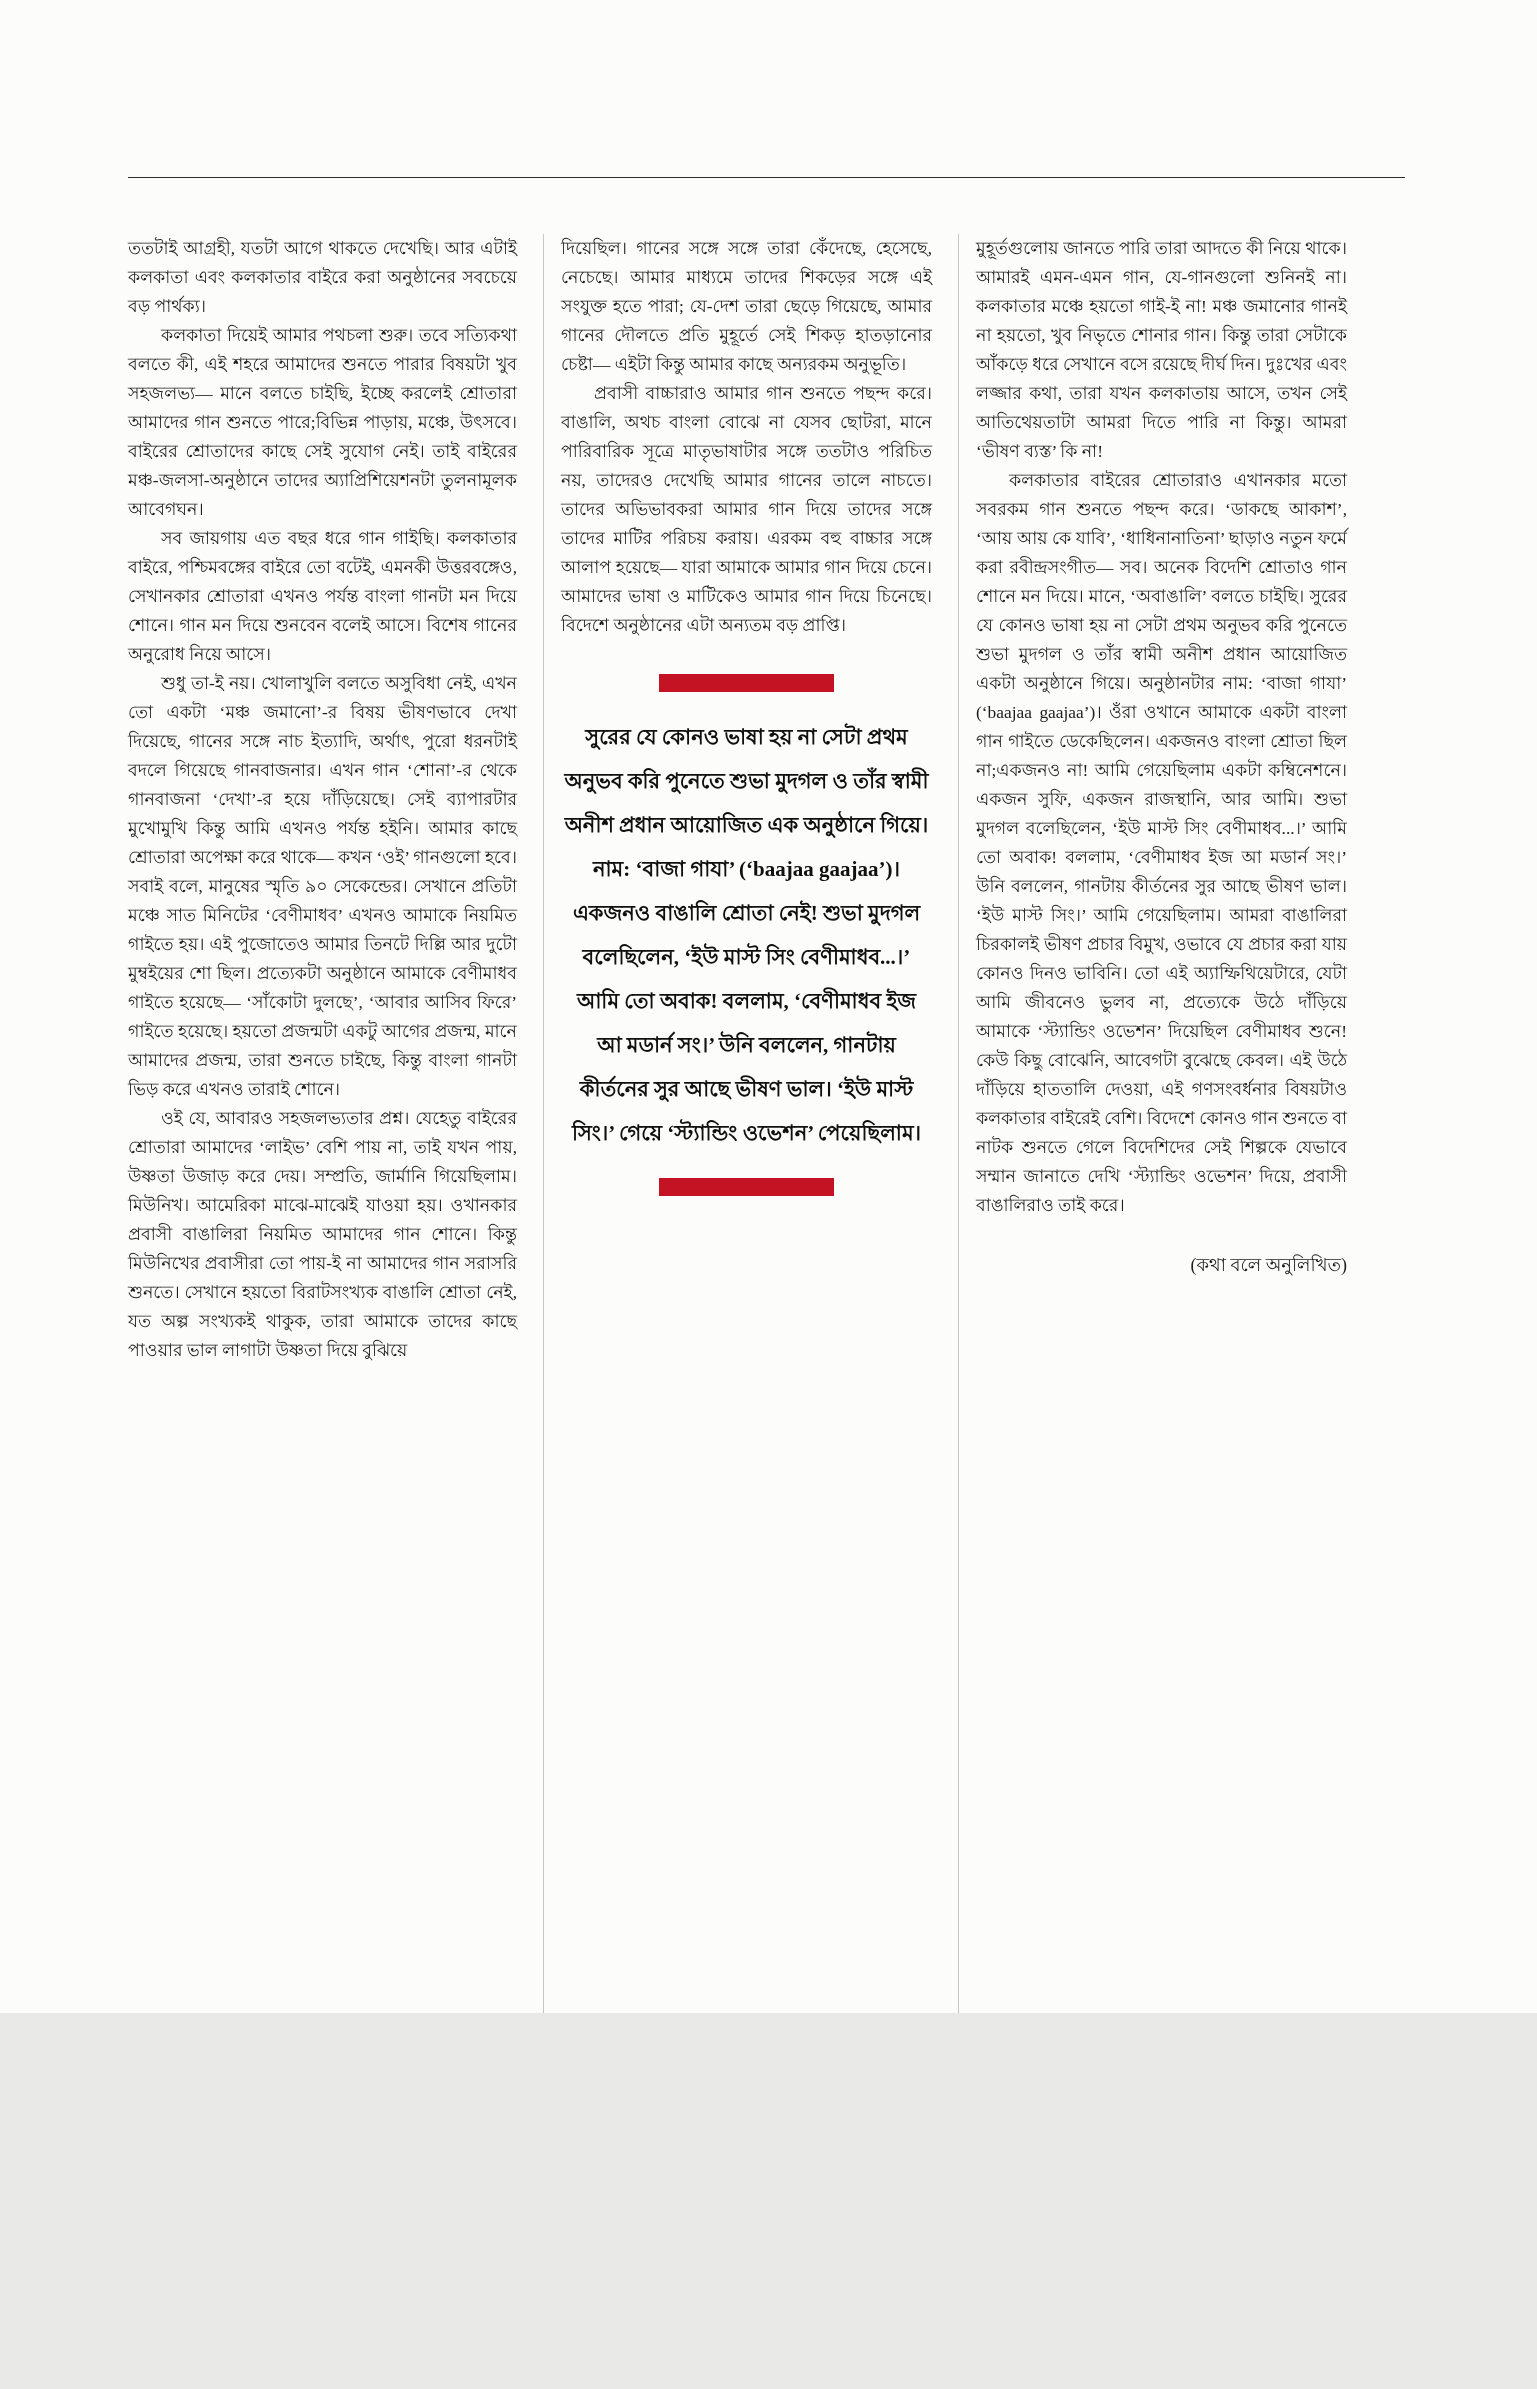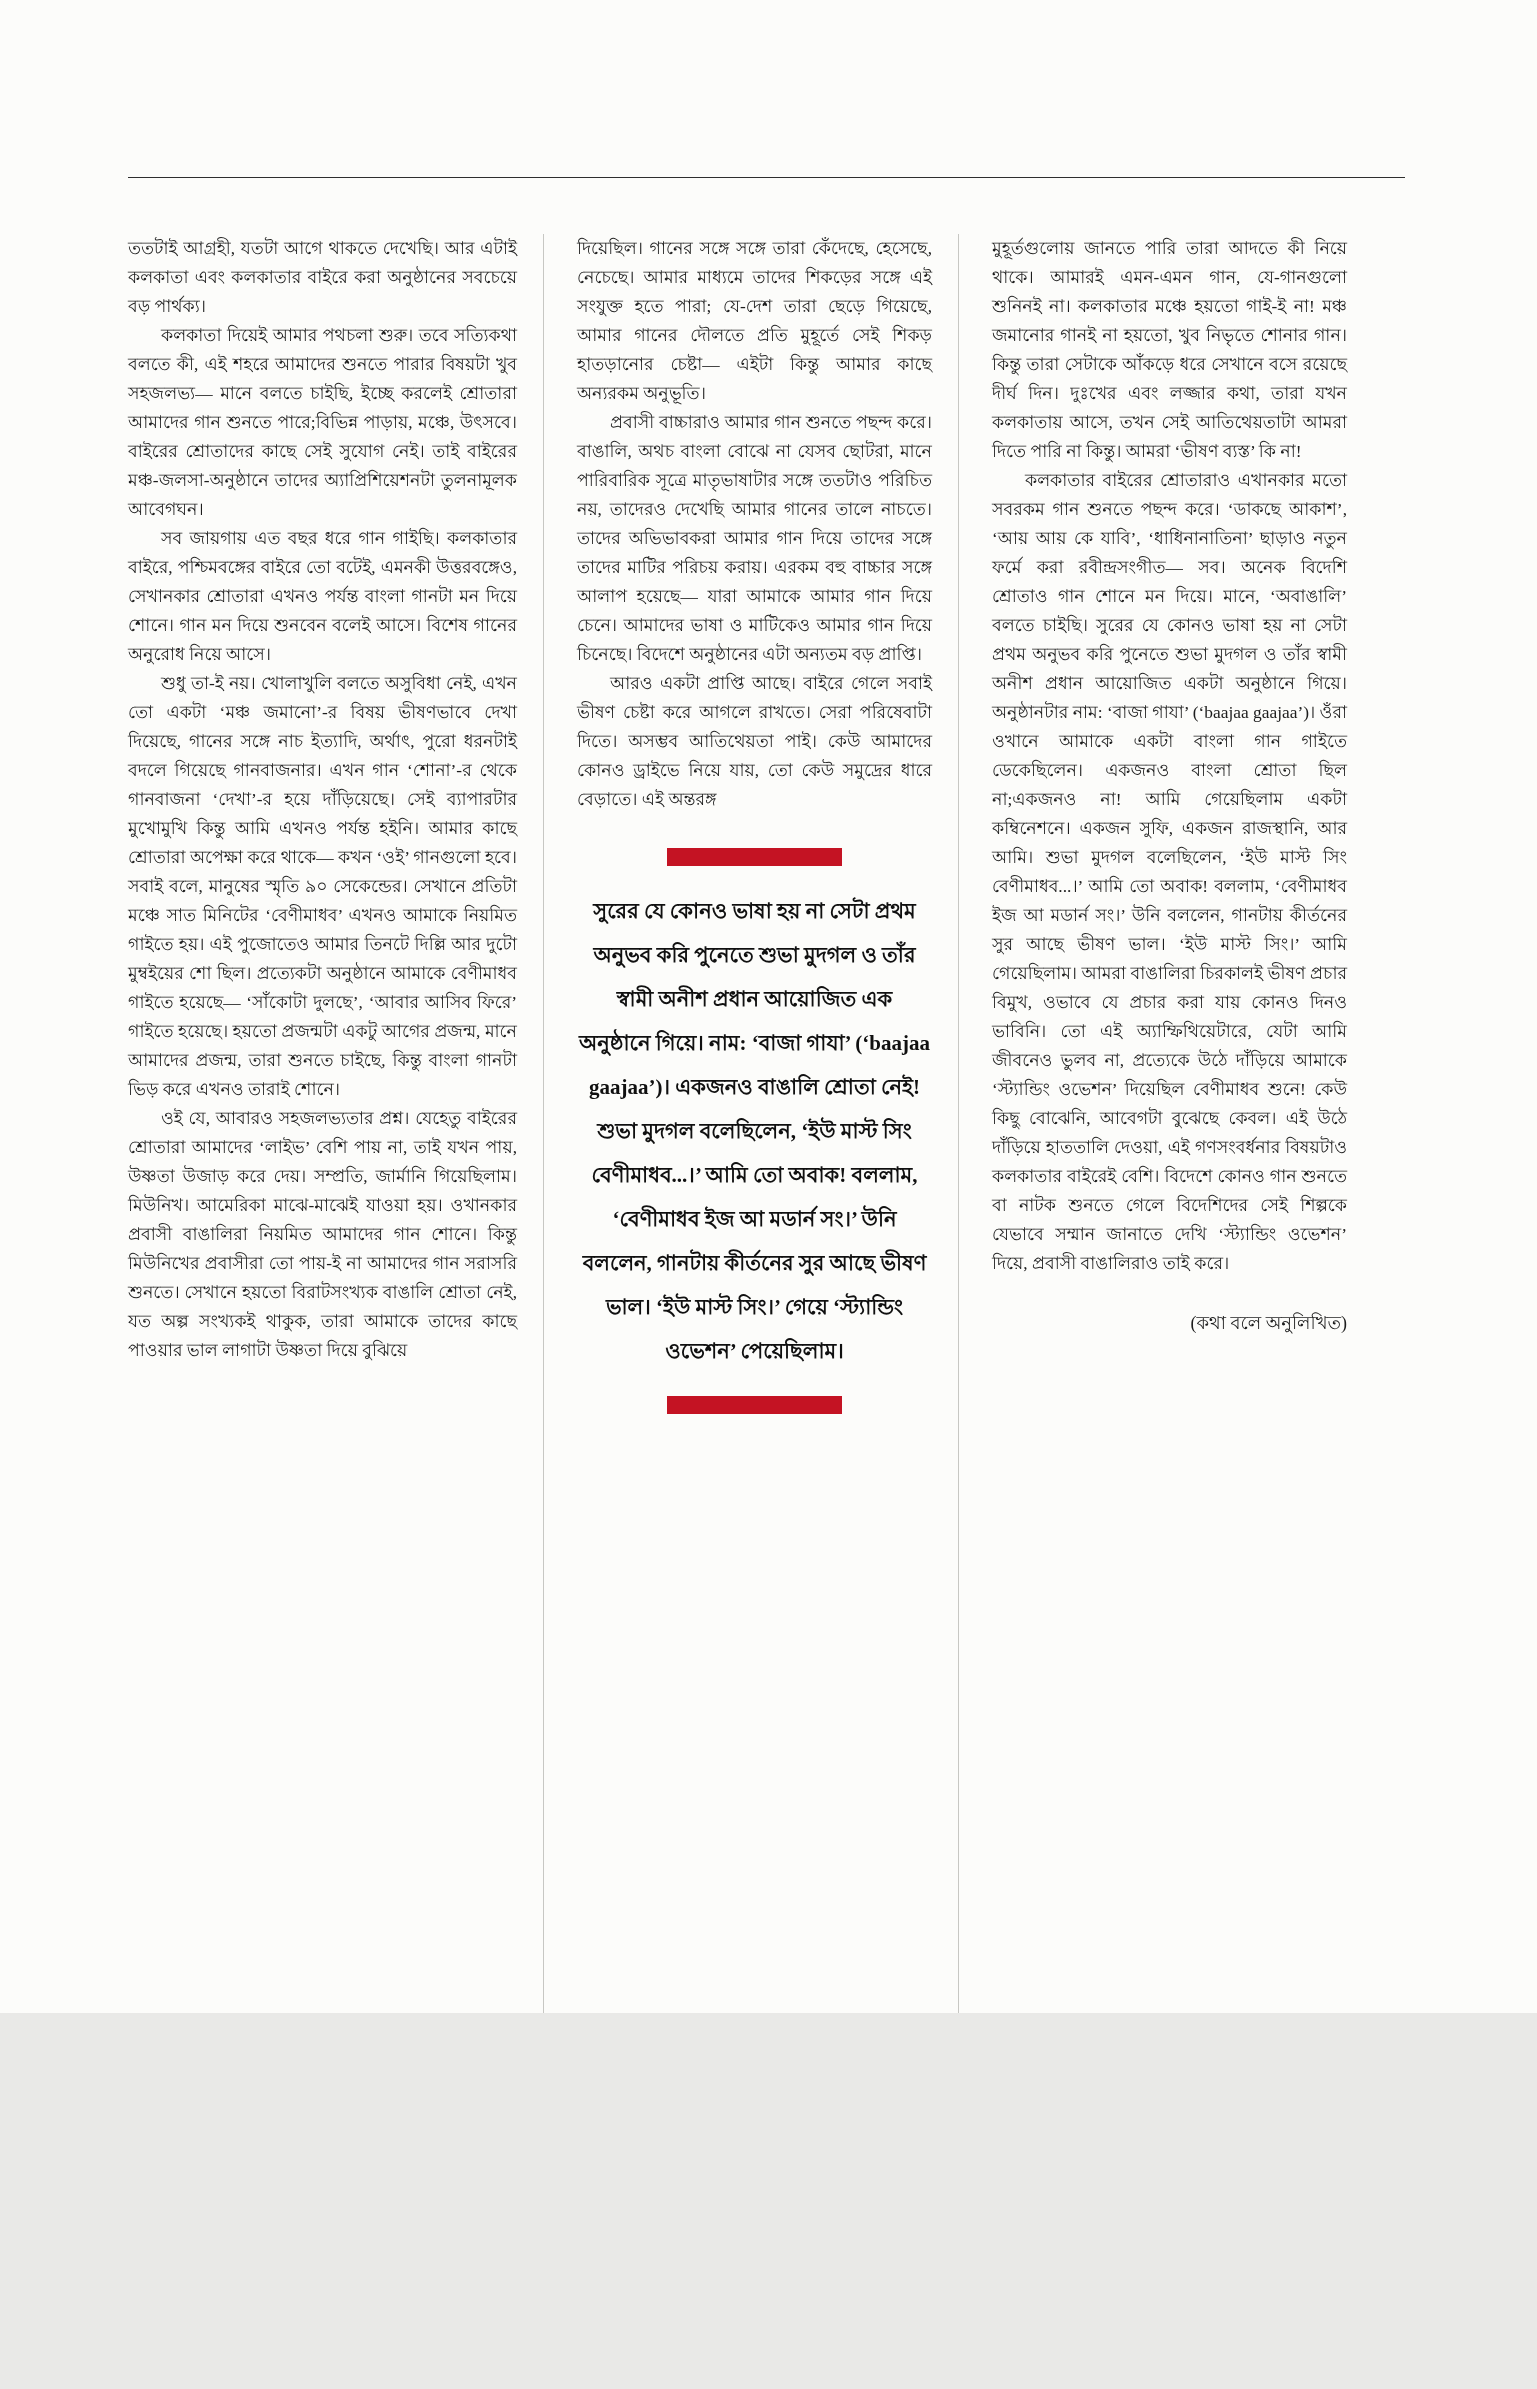--- a/index.html
+++ b/index.html
@@ -27,21 +27,21 @@
   }
   .col {
     width:389px;
     font-size:17.4px;
     line-height:29px;
     text-align:justify;
   }
   .col + .col {
     border-left:0.8px solid #c7c7c3;
     margin-left:26px;
-    padding-left:33px;
+    padding-left:17px;
   }
   .col p { text-indent:33px; }
   .col p.flush { text-indent:0; }
   .pull-quote-block { margin-top:34px; }
   .red-bar {
     width:175px; height:18px;
     background:#c41323;
     margin:0 auto;
   }
   .pull-quote-text {
@@ -87,21 +87,20 @@
       <p class="flush">ততটাই আগ্রহী, যতটা আগে থাকতে দেখেছি। আর এটাই কলকাতা এবং কলকাতার বাইরে করা অনুষ্ঠানের সবচেয়ে বড় পার্থক্য।</p>
       <p>কলকাতা দিয়েই আমার পথচলা শুরু। তবে সত্যিকথা বলতে কী, এই শহরে আমাদের শুনতে পারার বিষয়টা খুব সহজলভ্য— মানে বলতে চাইছি, ইচ্ছে করলেই শ্রোতারা আমাদের গান শুনতে পারে;বিভিন্ন পাড়ায়, মঞ্চে, উৎসবে। বাইরের শ্রোতাদের কাছে সেই সুযোগ নেই। তাই বাইরের মঞ্চ-জলসা-অনুষ্ঠানে তাদের অ্যাপ্রিশিয়েশনটা তুলনামূলক আবেগঘন।</p>
       <p>সব জায়গায় এত বছর ধরে গান গাইছি। কলকাতার বাইরে, পশ্চিমবঙ্গের বাইরে তো বটেই, এমনকী উত্তরবঙ্গেও, সেখানকার শ্রোতারা এখনও পর্যন্ত বাংলা গানটা মন দিয়ে শোনে। গান মন দিয়ে শুনবেন বলেই আসে। বিশেষ গানের অনুরোধ নিয়ে আসে।</p>
       <p>শুধু তা-ই নয়। খোলাখুলি বলতে অসুবিধা নেই, এখন তো একটা ‘মঞ্চ জমানো’-র বিষয় ভীষণভাবে দেখা দিয়েছে, গানের সঙ্গে নাচ ইত্যাদি, অর্থাৎ, পুরো ধরনটাই বদলে গিয়েছে গানবাজনার। এখন গান ‘শোনা’-র থেকে গানবাজনা ‘দেখা’-র হয়ে দাঁড়িয়েছে। সেই ব্যাপারটার মুখোমুখি কিন্তু আমি এখনও পর্যন্ত হইনি। আমার কাছে শ্রোতারা অপেক্ষা করে থাকে— কখন ‘ওই’ গানগুলো হবে। সবাই বলে, মানুষের স্মৃতি ৯০ সেকেন্ডের। সেখানে প্রতিটা মঞ্চে সাত মিনিটের ‘বেণীমাধব’ এখনও আমাকে নিয়মিত গাইতে হয়। এই পুজোতেও আমার তিনটে দিল্লি আর দুটো মুম্বইয়ের শো ছিল। প্রত্যেকটা অনুষ্ঠানে আমাকে বেণীমাধব গাইতে হয়েছে— ‘সাঁকোটা দুলছে’, ‘আবার আসিব ফিরে’ গাইতে হয়েছে। হয়তো প্রজন্মটা একটু আগের প্রজন্ম, মানে আমাদের প্রজন্ম, তারা শুনতে চাইছে, কিন্তু বাংলা গানটা ভিড় করে এখনও তারাই শোনে।</p>
       <p>ওই যে, আবারও সহজলভ্যতার প্রশ্ন। যেহেতু বাইরের শ্রোতারা আমাদের ‘লাইভ’ বেশি পায় না, তাই যখন পায়, উষ্ণতা উজাড় করে দেয়। সম্প্রতি, জার্মানি গিয়েছিলাম। মিউনিখ। আমেরিকা মাঝে-মাঝেই যাওয়া হয়। ওখানকার প্রবাসী বাঙালিরা নিয়মিত আমাদের গান শোনে। কিন্তু মিউনিখের প্রবাসীরা তো পায়-ই না আমাদের গান সরাসরি শুনতে। সেখানে হয়তো বিরাটসংখ্যক বাঙালি শ্রোতা নেই, যত অল্প সংখ্যকই থাকুক, তারা আমাকে তাদের কাছে পাওয়ার ভাল লাগাটা উষ্ণতা দিয়ে বুঝিয়ে</p>
     </div>
 
     <div class="col">
       <p class="flush">দিয়েছিল। গানের সঙ্গে সঙ্গে তারা কেঁদেছে, হেসেছে, নেচেছে। আমার মাধ্যমে তাদের শিকড়ের সঙ্গে এই সংযুক্ত হতে পারা; যে-দেশ তারা ছেড়ে গিয়েছে, আমার গানের দৌলতে প্রতি মুহূর্তে সেই শিকড় হাতড়ানোর চেষ্টা— এইটা কিন্তু আমার কাছে অন্যরকম অনুভূতি।</p>
       <p>প্রবাসী বাচ্চারাও আমার গান শুনতে পছন্দ করে। বাঙালি, অথচ বাংলা বোঝে না যেসব ছোটরা, মানে পারিবারিক সূত্রে মাতৃভাষাটার সঙ্গে ততটাও পরিচিত নয়, তাদেরও দেখেছি আমার গানের তালে নাচতে। তাদের অভিভাবকরা আমার গান দিয়ে তাদের সঙ্গে তাদের মাটির পরিচয় করায়। এরকম বহু বাচ্চার সঙ্গে আলাপ হয়েছে— যারা আমাকে আমার গান দিয়ে চেনে। আমাদের ভাষা ও মাটিকেও আমার গান দিয়ে চিনেছে। বিদেশে অনুষ্ঠানের এটা অন্যতম বড় প্রাপ্তি।</p>
-      <p>আরও একটা প্রাপ্তি আছে। বাইরে গেলে সবাই ভীষণ চেষ্টা করে আগলে রাখতে। সেরা পরিষেবাটা দিতে। অসম্ভব আতিথেয়তা পাই। কেউ আমাদের কোনও ড্রাইভে নিয়ে যায়, তো কেউ সমুদ্রের ধারে বেড়াতে। এই অন্তরঙ্গ</p>
 
       <div class="pull-quote-block">
         <div class="red-bar"></div>
         <div class="pull-quote-text">সুরের যে কোনও ভাষা হয় না সেটা প্রথম অনুভব করি পুনেতে শুভা মুদগল ও তাঁর স্বামী অনীশ প্রধান আয়োজিত এক অনুষ্ঠানে গিয়ে। নাম: ‘বাজা গাযা’ (‘baajaa gaajaa’)। একজনও বাঙালি শ্রোতা নেই! শুভা মুদগল বলেছিলেন, ‘ইউ মাস্ট সিং বেণীমাধব...।’ আমি তো অবাক! বললাম, ‘বেণীমাধব ইজ আ মডার্ন সং।’ উনি বললেন, গানটায় কীর্তনের সুর আছে ভীষণ ভাল। ‘ইউ মাস্ট সিং।’ গেয়ে ‘স্ট্যান্ডিং ওভেশন’ পেয়েছিলাম।</div>
         <div class="red-bar"></div>
       </div>
     </div>
 
     <div class="col">
       <p class="flush">মুহূর্তগুলোয় জানতে পারি তারা আদতে কী নিয়ে থাকে। আমারই এমন-এমন গান, যে-গানগুলো শুনিনই না। কলকাতার মঞ্চে হয়তো গাই-ই না! মঞ্চ জমানোর গানই না হয়তো, খুব নিভৃতে শোনার গান। কিন্তু তারা সেটাকে আঁকড়ে ধরে সেখানে বসে রয়েছে দীর্ঘ দিন। দুঃখের এবং লজ্জার কথা, তারা যখন কলকাতায় আসে, তখন সেই আতিথেয়তাটা আমরা দিতে পারি না কিন্তু। আমরা ‘ভীষণ ব্যস্ত’ কি না!</p>

